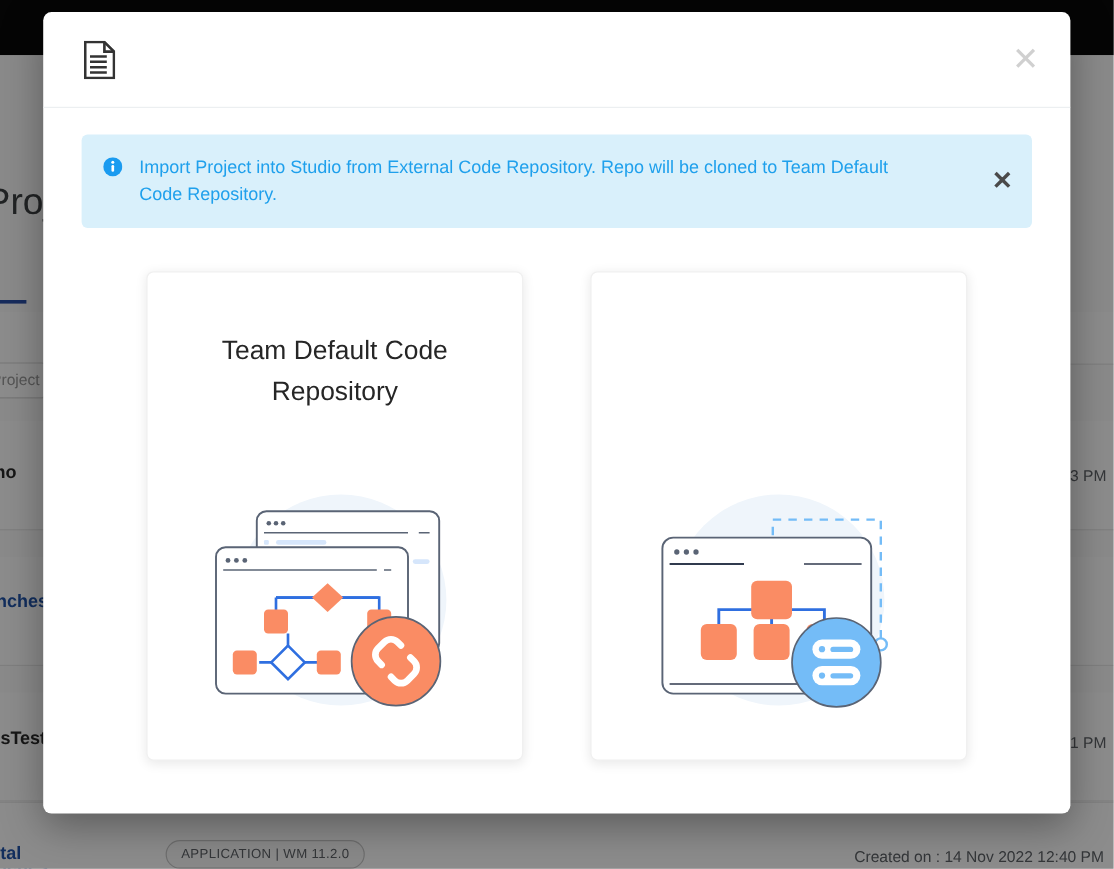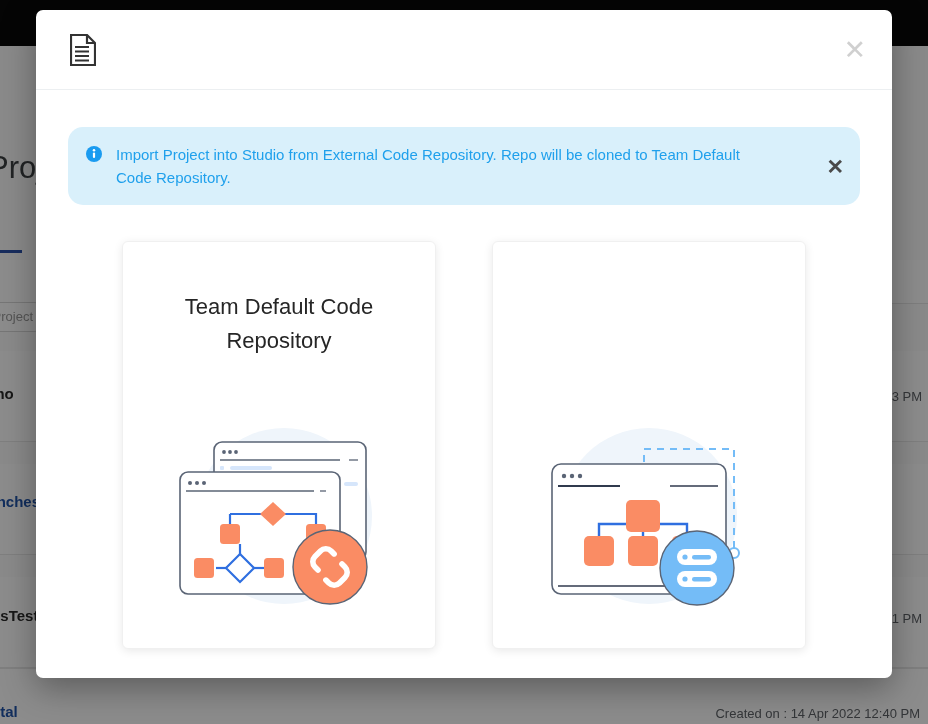--- a/index.html
+++ b/index.html
@@ -108,25 +108,24 @@
     background: none; border: none; cursor: pointer;
     font-family: "Liberation Sans", sans-serif;
   }
 
   .modal-body { position: relative; padding: 22px 32px 0 32px; }
 
   
   .alert {
     position: relative;
     background: #d9f0fb;
-    border-radius: 15px;
+    border-radius: 5px;
     min-height: 68px;
     display: flex; align-items: flex-start;
     padding: 16px 52px 16px 18px;
-    margin-top: 15px;
   }
   .info-icon {
     width: 16px; height: 16px; flex: 0 0 auto;
     margin-top: 3px; margin-right: 14px;
   }
   .alert-text {
     font-size: 15px; line-height: 23px; color: #1fa0ec;
     max-width: 660px;
   }
   .alert-close {
@@ -180,21 +179,22 @@
     <div class="bg-list-row bg-row-3">
       <div class="bg-row-name dark" style="left:-58px; top:30px;">AnalyticsTest</div>
       <div class="bg-row-time" style="top:34px;">31 PM</div>
     </div>
     <div class="bg-list-row bg-row-4">
       <div class="bg-row-name link" style="left:-30px; top:24px;">Launches</div>
     </div>
 
     <div class="bg-bottom-strip">
       <div class="bg-bottom-name">portal</div>
-      <div class="bg-created">Created on : 14 Apr 2022 12:40 PM</div>
+      <div class="bg-badge">APPLICATION | WM 11.2.0</div>
+      <div class="bg-created">Created on : 14 Nov 2022 12:40 PM</div>
     </div>
   </div>
 </div>
 
 <div id="scrim"></div>
 
 <div id="modal">
 
   <div class="modal-header">
     <svg class="doc-icon" viewBox="0 0 26 32">

